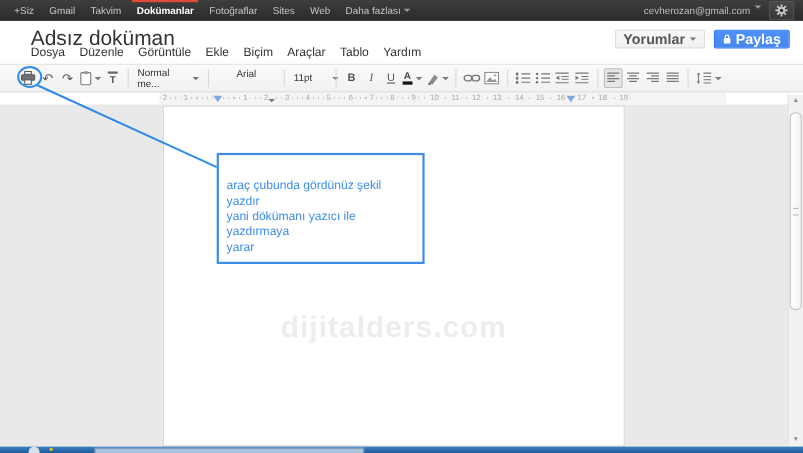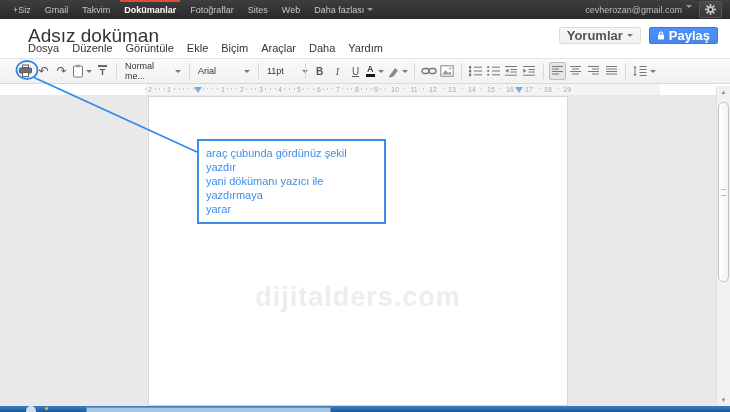--- a/index.html
+++ b/index.html
@@ -61,21 +61,21 @@
   
   .docarea{position:absolute;top:95px;left:0;right:0;height:311px;background:#e9e9e9;z-index:1;}
   .page{position:absolute;left:148px;top:1px;width:420px;height:310px;background:#fff;
         border:1px solid #d6d6d6;box-sizing:border-box;cursor:text;}
   .watermark{position:absolute;left:148px;top:187px;width:420px;text-align:center;
         font-size:27px;font-weight:bold;color:#ededed;letter-spacing:1px;pointer-events:none;}
 
   
   .callout{position:absolute;left:197px;top:139px;width:173px;background:#fff;
         border:2px solid #3e8ce8;color:#3e8ce8;font-size:11px;line-height:14px;
-        padding:5px 5px 6px 7px;z-index:45;}
+        padding:21px 5px 6px 7px;z-index:45;}
   .anno-svg{position:absolute;top:0;left:0;width:730px;height:412px;pointer-events:none;z-index:50;}
 
   
   .sbar{position:absolute;right:0;top:86px;bottom:6px;width:13px;background:#f1f1f1;
         border-left:1px solid #e2e2e2;z-index:6;}
   .sb-arrow{position:absolute;left:0;right:0;text-align:center;font-size:6px;color:#888;line-height:8px;cursor:pointer;}
   .sb-thumb{position:absolute;top:16px;left:1px;width:9px;height:178px;border-radius:5px;
         background:linear-gradient(90deg,#ffffff,#f2f2f2);border:1px solid #c3c3c3;cursor:grab;}
   .sb-grip{position:absolute;top:50%;left:2px;width:5px;height:5px;margin-top:-3px;
         border-top:1px solid #bbb;border-bottom:1px solid #bbb;}
@@ -126,21 +126,21 @@
 
 <div class="header">
   <div class="doc-title">Adsız doküman</div>
   <div class="menubar">
     <span>Dosya</span>
     <span>Düzenle</span>
     <span>Görüntüle</span>
     <span>Ekle</span>
     <span>Biçim</span>
     <span>Araçlar</span>
-    <span>Daha</span>
+    <span>Tablo</span>
     <span>Yardım</span>
   </div>
   <div class="actions">
     <span class="btn btn-comments">
       <span>Yorumlar</span>
       <span class="caret dark"></span>
     </span>
     <span class="btn btn-share">
       <svg width="8" height="9" viewBox="0 0 8 9">
         <rect x="1" y="3.6" width="6" height="4.9" rx="0.8" fill="#fff"></rect>
@@ -174,21 +174,21 @@
   </span>
   <span class="tb-btn">
     <span style="font-size:9px;font-weight:bold;color:#555;border-top:2px solid #666;line-height:10px;padding:0 2px;">T</span>
   </span>
   <span class="tb-sep"></span>
   <span class="tb-select" style="width:56px;">
     <span>Normal me...</span>
     <span class="caret dark" style="margin-left:auto;"></span>
   </span>
   <span class="tb-sep"></span>
-  <span class="tb-select" style="width:52px;">
+  <span class="tb-select" style="width:52px;flex-direction:column;">
     <span>Arial</span>
     <span class="caret dark" style="margin-left:auto;"></span>
   </span>
   <span class="tb-sep"></span>
   <span class="tb-select" style="width:30px;">
     <span>11pt</span>
     <span class="caret dark" style="margin-left:auto;"></span>
   </span>
   <span class="tb-sep"></span>
   <span class="tb-btn">

